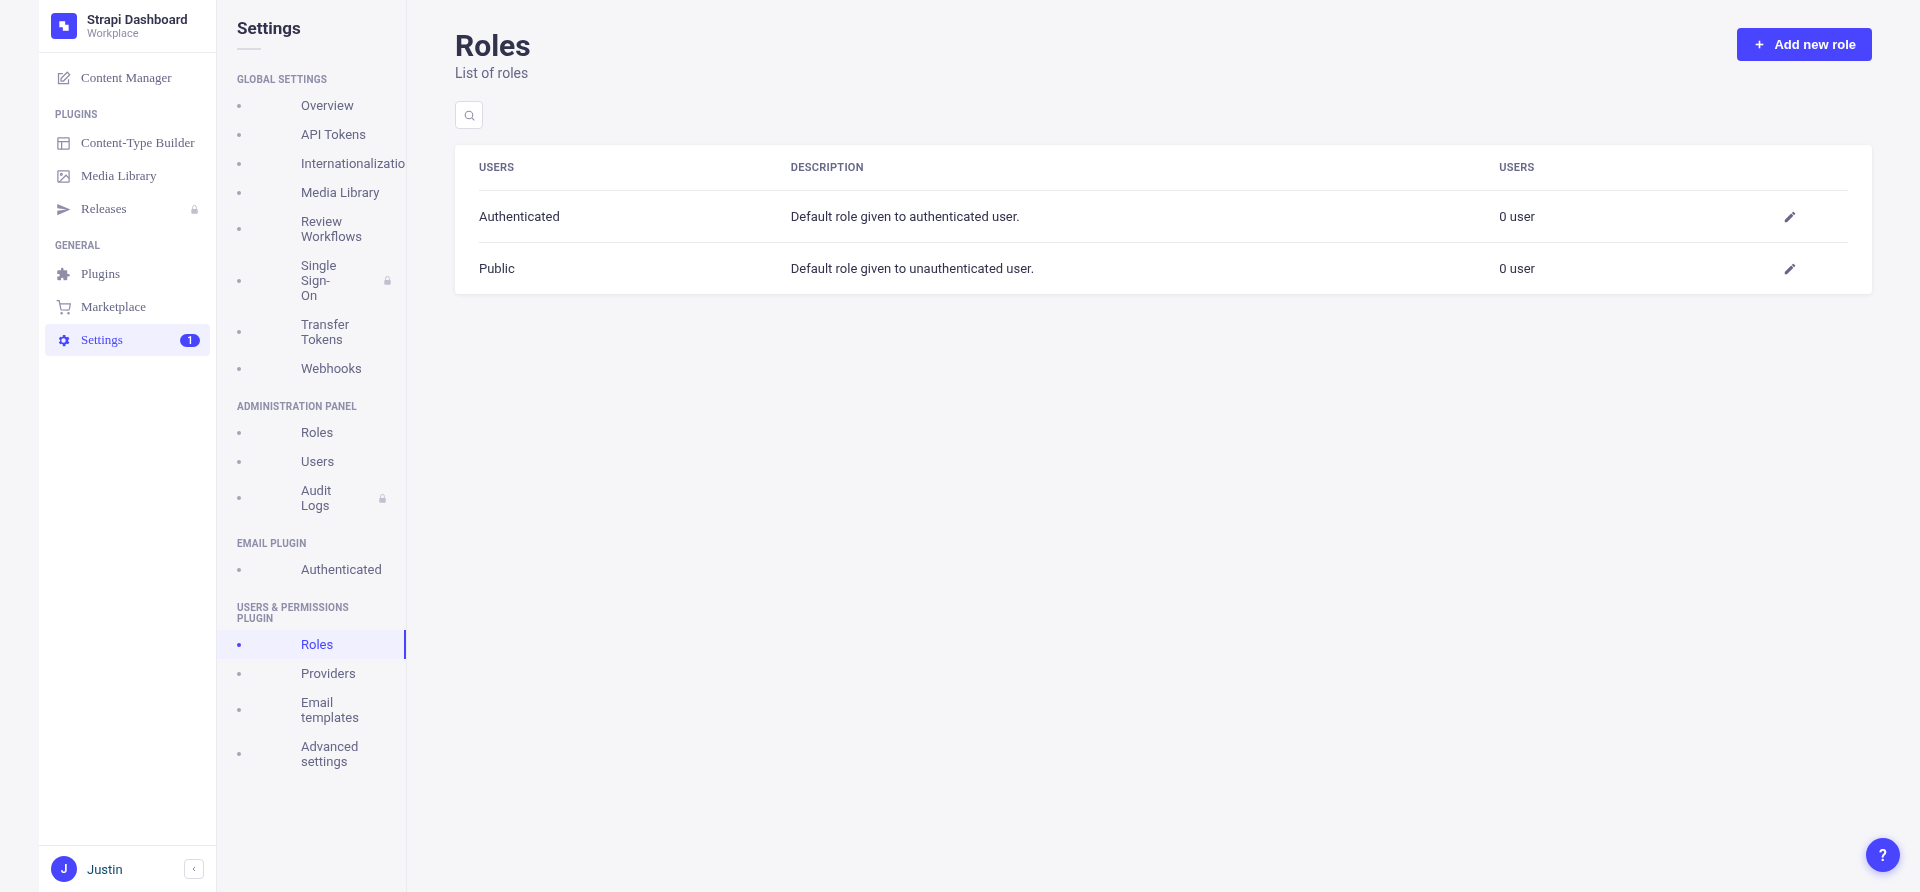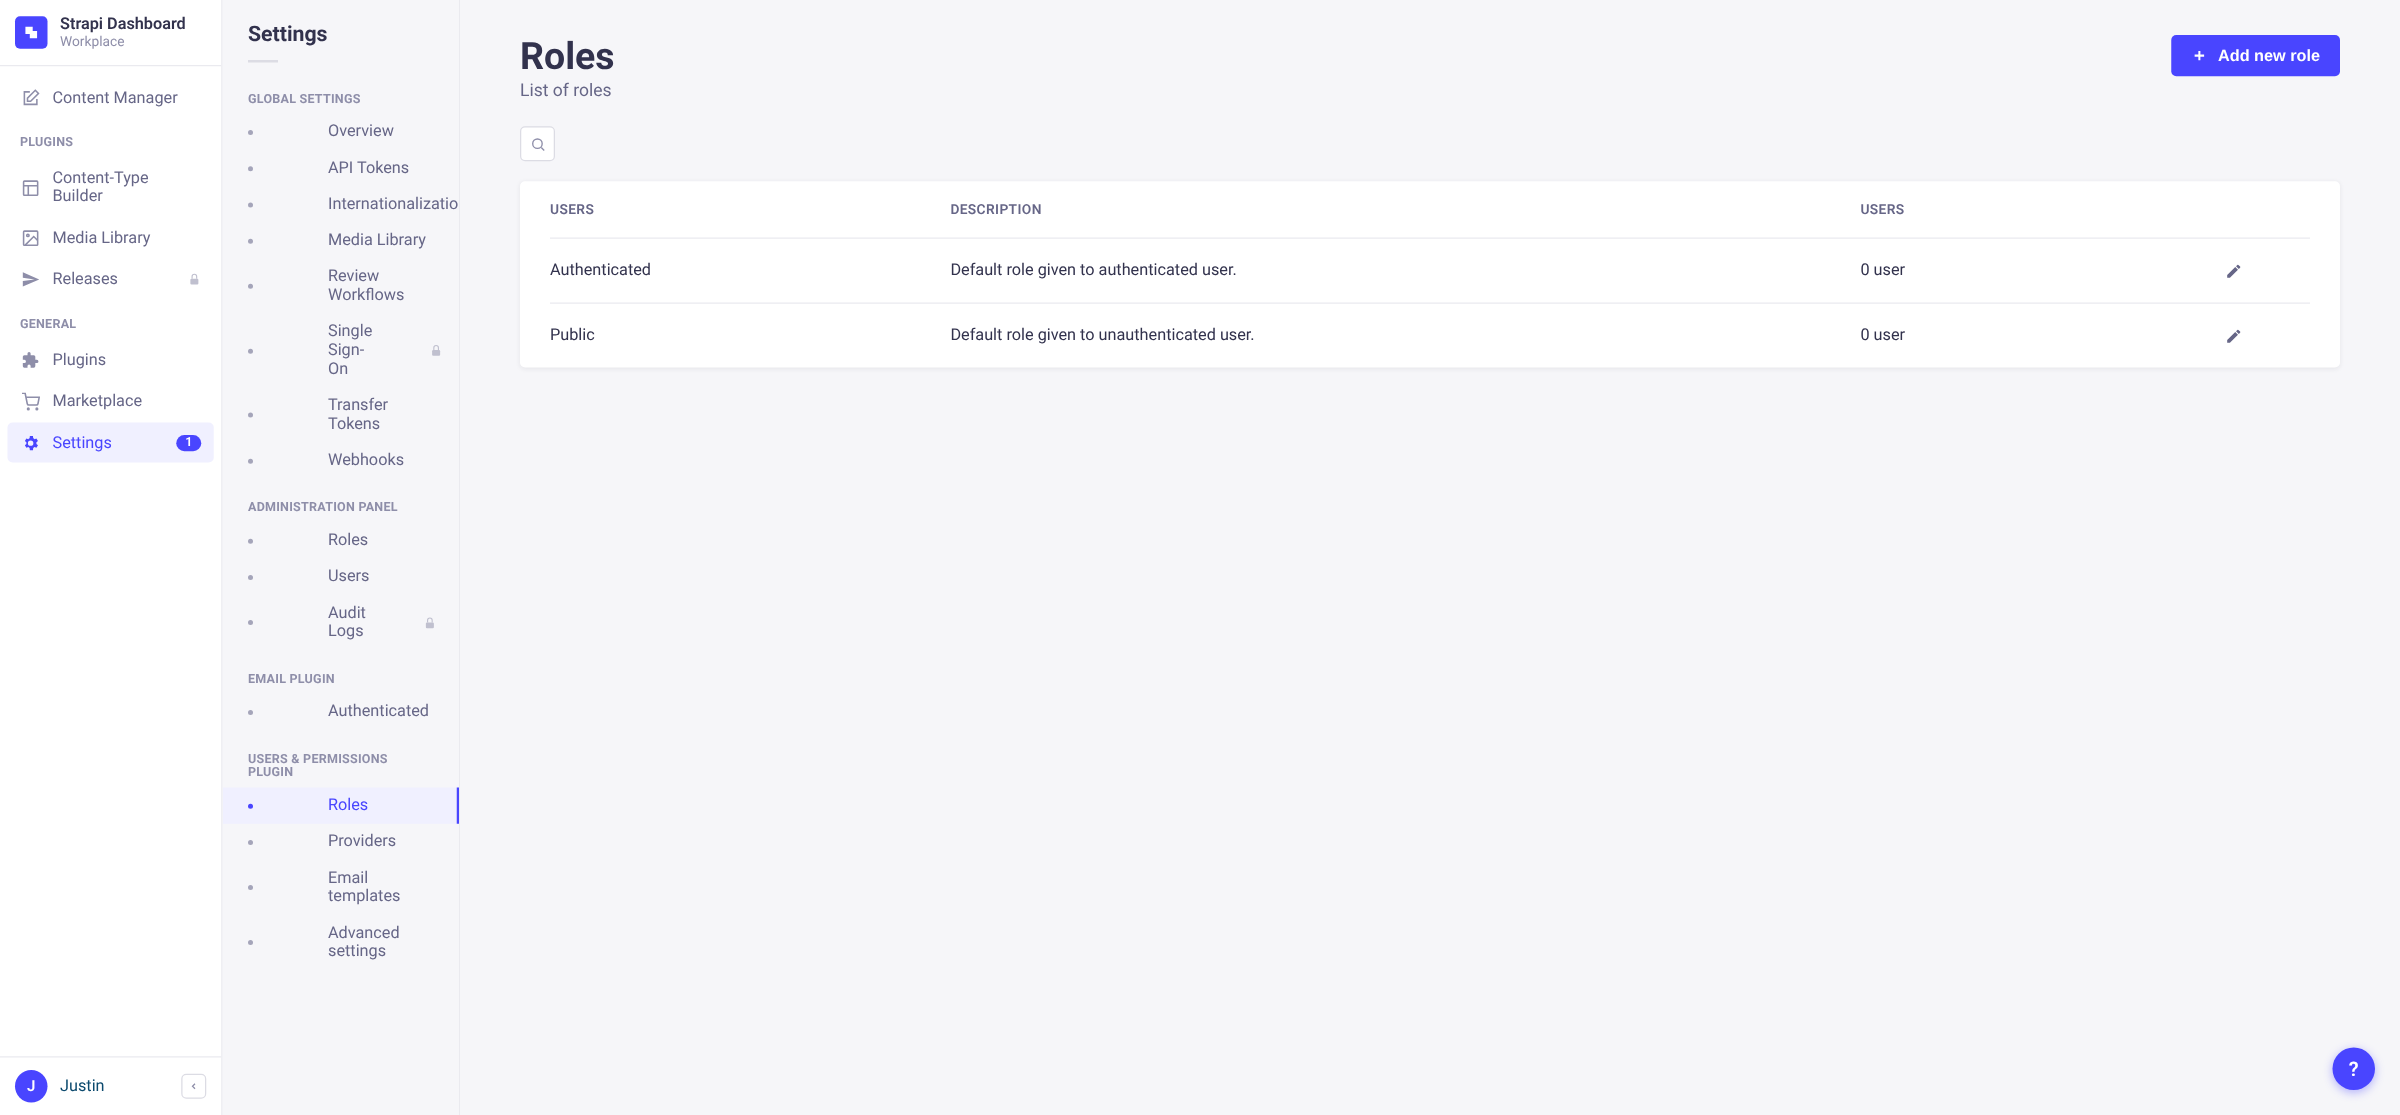--- a/index.html
+++ b/index.html
@@ -1,30 +1,30 @@
 <!DOCTYPE html>
 <html><head>
 <meta charset="utf-8">
 <style>
 * { box-sizing: border-box; margin: 0; padding: 0; }
 body { font-family: -apple-system, BlinkMacSystemFont, "Segoe UI", Roboto, Helvetica, Arial, sans-serif; background: #f6f6f9; color: #32324d; font-size: 14px; }
-.app { display: flex; height: 100vh; }
+.app { display: flex; height: 100vh; margin-left: 39px; }
 
 
 .sidebar-left { width: 178px; background: #fff; border-right: 1px solid #eaeaef; display: flex; flex-direction: column; }
 .brand { display: flex; align-items: center; padding: 12px 12px; border-bottom: 1px solid #eaeaef; gap: 10px; }
 .brand-logo { width: 26px; height: 26px; background: #4945ff; border-radius: 4px; display: flex; align-items: center; justify-content: center; color: #fff; font-weight: bold; flex-shrink:0;}
 .brand-text .title { font-size: 13px; font-weight: 600; color: #32324d; }
 .brand-text .sub { font-size: 11px; color: #8e8ea9; }
 .nav-scroll { flex: 1; overflow-y: auto; padding: 8px 6px; }
 .nav-section-label { font-size: 10px; font-weight: 700; color: #8e8ea9; padding: 14px 10px 6px; letter-spacing: 0.2px; }
 .nav-item { display: flex; align-items: center; gap: 10px; padding: 8px 10px; border-radius: 4px; color: #666687; cursor: pointer; margin: 1px 0; }
 .nav-item.active { background: #f0f0ff; color: #4945ff; }
 .nav-item .icon { width: 16px; height: 16px; display: flex; align-items: center; justify-content: center; flex-shrink: 0; }
-.nav-item .label { flex: 1; font-size: 13px; }
+.nav-item .label { flex: 1; font-size: 13px; font-family: Liberation Serif, serif; }
 .nav-item .lock { color: #8e8ea9; }
 .nav-badge { background: #4945ff; color: #fff; border-radius: 10px; font-size: 10px; padding: 1px 7px; font-weight: 600; }
 .sidebar-footer { border-top: 1px solid #eaeaef; padding: 10px 12px; display: flex; align-items: center; gap: 10px; }
 .avatar { width: 26px; height: 26px; border-radius: 50%; background: #4945ff; color: #fff; display: flex; align-items: center; justify-content: center; font-size: 12px; font-weight: 600; }
 .username { flex: 1; font-size: 13px; color: #0c4a6e; text-align: left; }
 .collapse-btn { width: 20px; height: 20px; border: 1px solid #dcdce4; border-radius: 4px; background: #fff; display:flex; align-items:center; justify-content:center; color:#8e8ea9; cursor:pointer; font-size:10px; }
 
 
 .sidebar-settings { width: 190px; background: #f6f6f9; border-right: 1px solid #eaeaef; padding: 18px 0 16px; overflow-y:auto; }
 .settings-title { font-size: 17px; font-weight: 700; padding: 0 20px 10px; color:#32324d; }

